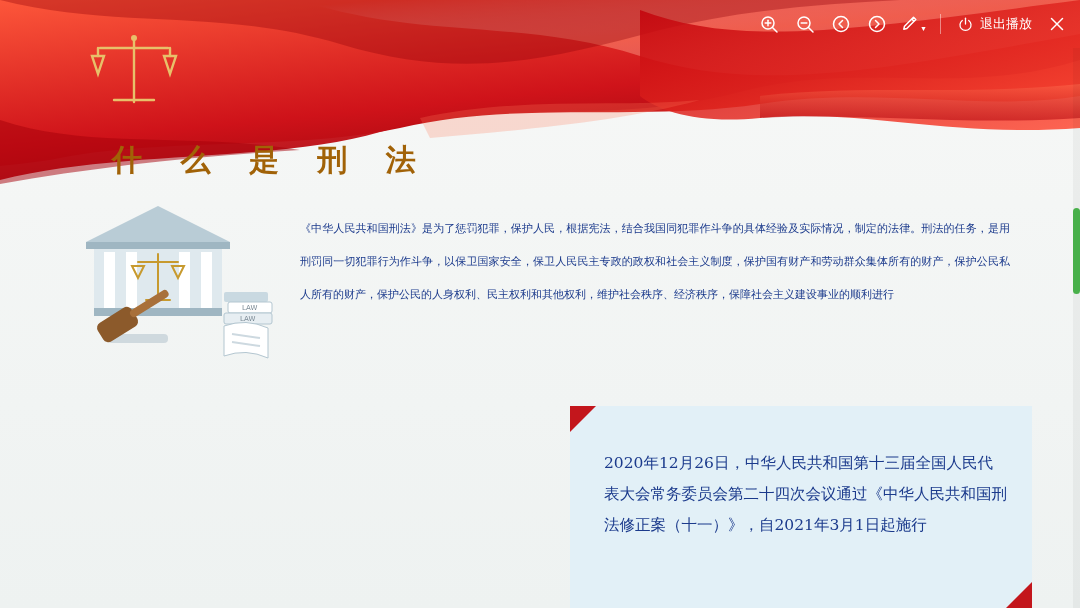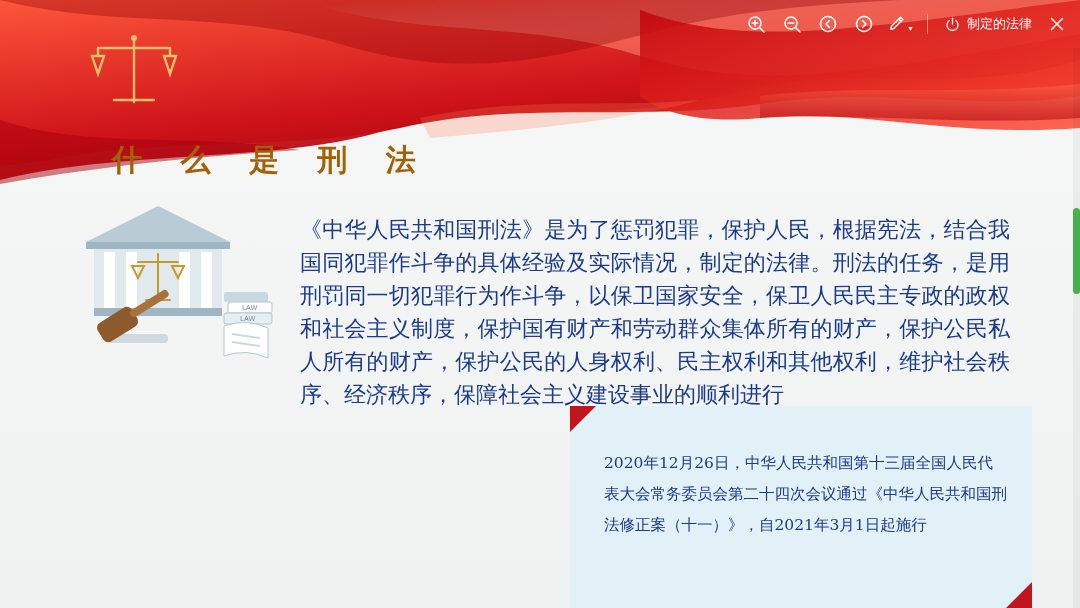--- a/index.html
+++ b/index.html
@@ -74,25 +74,25 @@
     z-index: 5;
     text-decoration: underline;
   }
 
   
   .main-text {
     position: absolute;
     left: 300px;
     top: 213px;
     width: 710px;
-    font-size: 22px;
+    font-size: 11px;
     line-height: 33px;
     color: #1b3a8c;
     text-align: justify;
-    font-family: Liberation Sans, sans-serif;
+    font-family: Liberation Mono, monospace;
     z-index: 6;
   }
 
   
   .card {
     position: absolute;
     top: 406px;
     width: 462px;
     height: 202px;
     background: #e2f0f7;
@@ -366,21 +366,21 @@
       <span class="caret">▼</span>
     </div>
 
     <div class="tb-sep"></div>
 
     <div class="tb-exit">
       <svg width="17" height="17" viewBox="0 0 20 20" fill="none" stroke="#ffffff" stroke-width="1.5">
         <path d="M6.2,5.2 a6.5,6.5 0 1,0 7.6,0" stroke-linecap="round"></path>
         <line x1="10" y1="2.5" x2="10" y2="9.5" stroke-linecap="round"></line>
       </svg>
-      <span>制定的法律</span>
+      <span>退出播放</span>
     </div>
 
     <div class="tb-close">
       <svg width="20" height="20" viewBox="0 0 20 20" fill="none" stroke="#ffffff" stroke-width="1.5">
         <line x1="4.5" y1="4.5" x2="15.5" y2="15.5" stroke-linecap="round"></line>
         <line x1="15.5" y1="4.5" x2="4.5" y2="15.5" stroke-linecap="round"></line>
       </svg>
     </div>
   </div>
 

